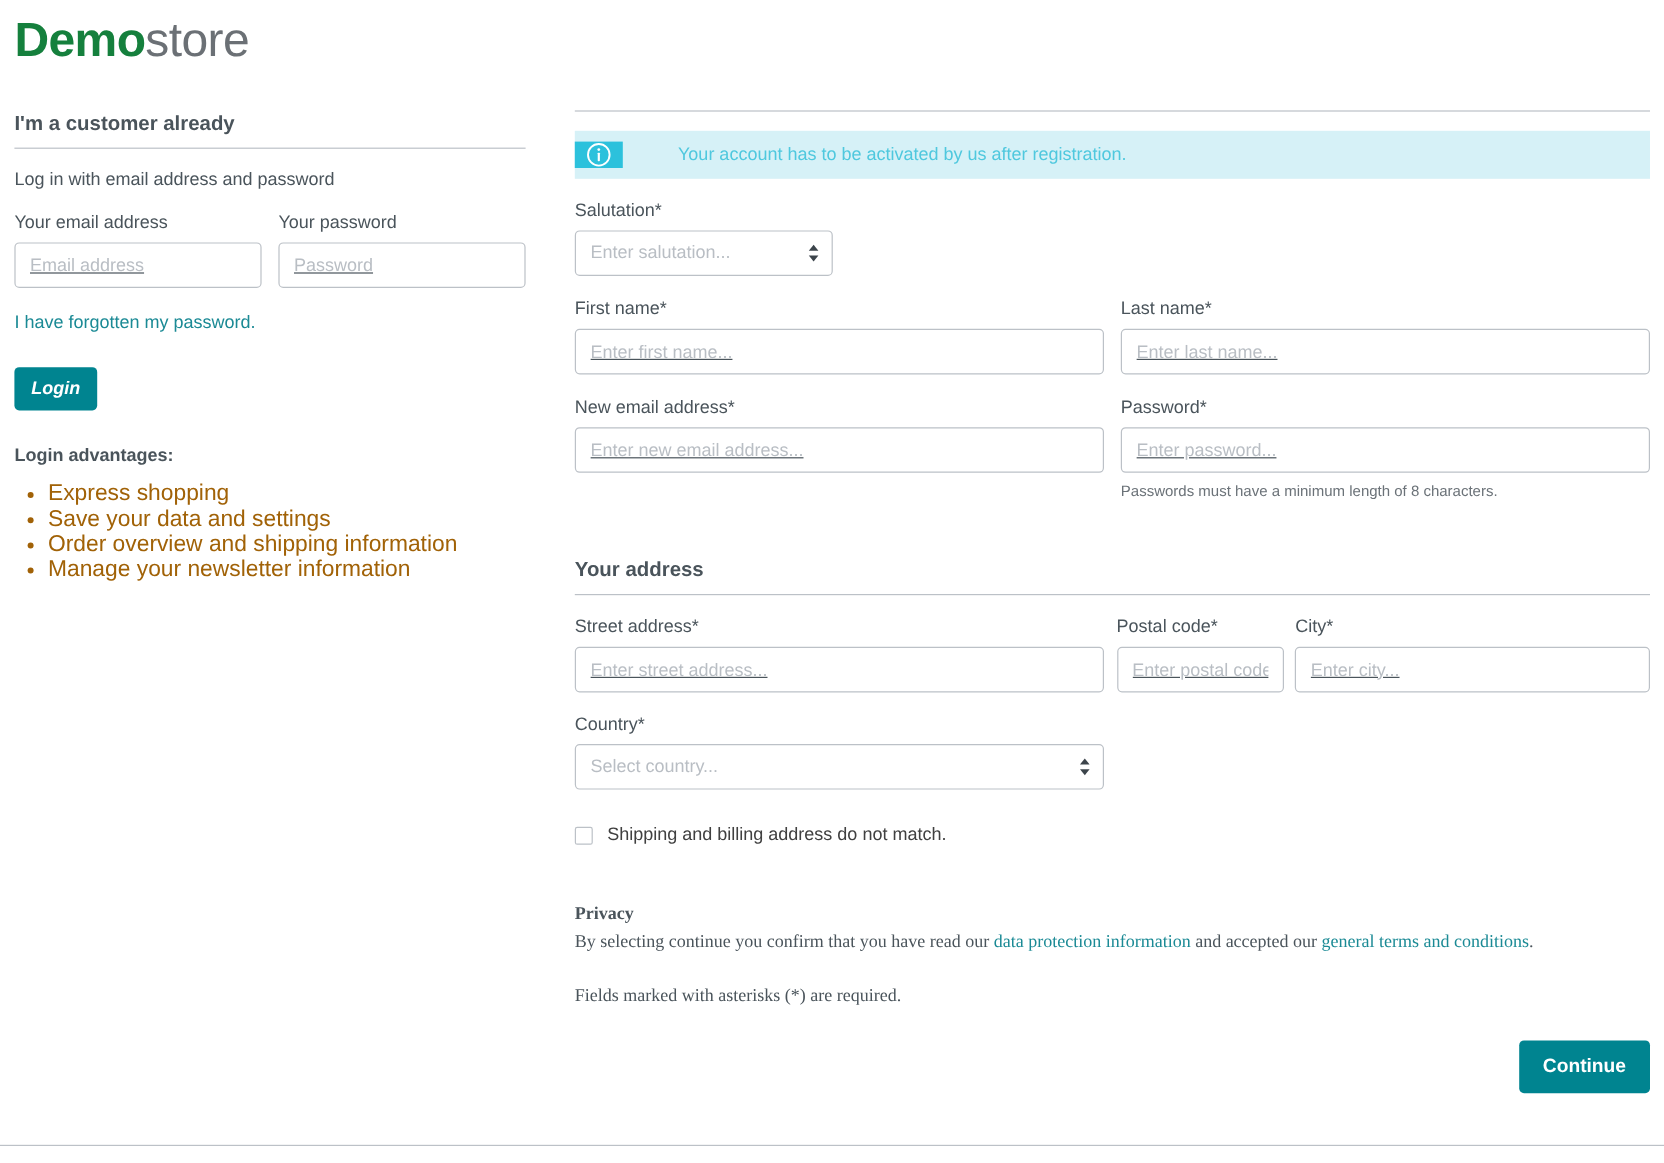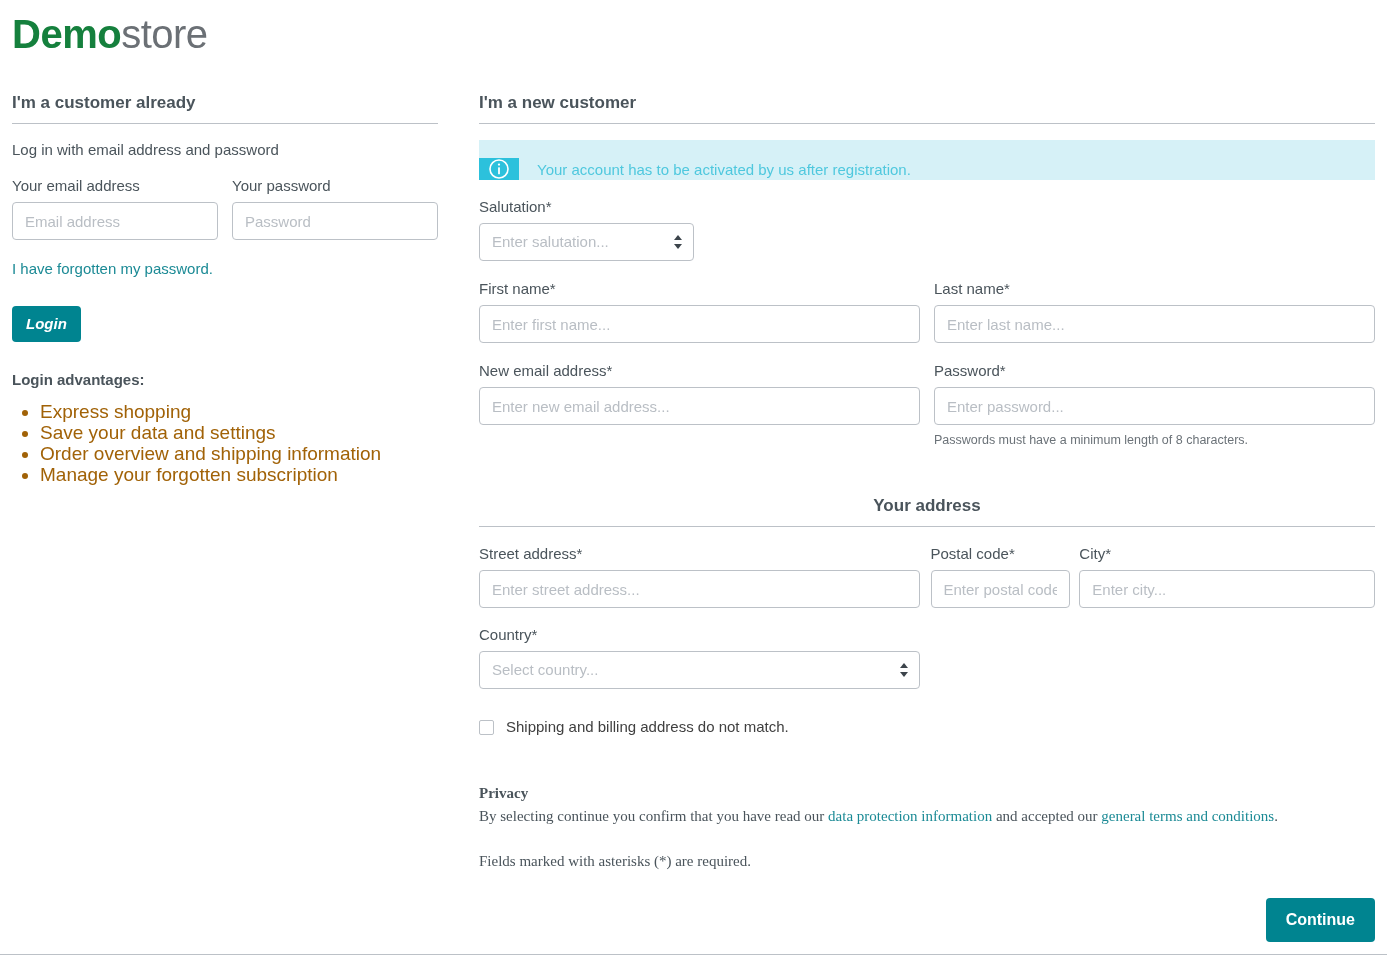--- a/index.html
+++ b/index.html
@@ -39,21 +39,21 @@
   
   .field-label {
     display: block; font-size: 15px; line-height: 20px;
     color: #4a545b; margin-bottom: 6px;
   }
   .inp {
     display: block; width: 100%; height: 38px;
     border: 1px solid #bcc1c7; border-radius: 4px;
     background: #ffffff; padding: 0 12px;
     font-family: "Liberation Sans", sans-serif;
-    font-size: 15px; color: #4a545b; outline: none;
+    font-size: 15px; color: #4a545b; outline: none; text-decoration: underline;
   }
   .inp::placeholder { color: #b9bec4; opacity: 1; }
 
   .sel-wrap { position: relative; }
   .sel {
     display: block; width: 100%; height: 38px;
     border: 1px solid #bcc1c7; border-radius: 4px;
     background: #ffffff; padding: 0 30px 0 12px;
     font-size: 15px; color: #b9bec4;
     line-height: 36px; white-space: nowrap; overflow: hidden;
@@ -94,23 +94,23 @@
     margin: 28px 0 0 0; line-height: 20px;
   }
   .adv-list {
     margin: 11px 0 0 0; padding-left: 28px;
     font-size: 19px; line-height: 21px; color: #a16207;
   }
   .adv-list li { margin: 0 0 0 0; }
 
   
   .alert {
-    display: flex; align-items: flex-end;
+    display: flex; align-items: center;
     margin-top: 16px; background: #d6f1f7;
-    min-height: 40px; width: 100%;
+    min-height: 40px; width: 100%; gap: 28px;
   }
   .alert-icon-box {
     width: 40px; flex: 0 0 40px; background: #2cc1dc;
     display: flex; align-items: center; justify-content: center;
   }
   .alert-icon-box svg { display: block; }
   .alert-body {
     display: flex; align-items: center;
     padding: 0 0 0 18px; font-size: 15px; color: #4fc8de;
     line-height: 20px;
@@ -127,21 +127,21 @@
   .addr-row { display: flex; margin-top: 17px; }
   .w-street { width: 441px; margin-right: 11px; }
   .w-postal { width: 140px; margin-right: 9px; }
   .w-city   { width: 296px; }
 
   .hint {
     font-size: 12.5px; line-height: 17px; color: #6b7278;
     margin-top: 7px;
   }
 
-  .addr-head { margin-top: 46px; text-align: center; }
+  .addr-head { margin-top: 46px; }
   .addr-head .section-head { margin-bottom: 9px; }
 
   .w-country { width: 441px; margin-top: 17px; }
 
   
   .check-row { display: flex; align-items: center; margin-top: 28px; }
   .chk {
     width: 15px; height: 15px; border: 1px solid #bcc1c7;
     border-radius: 2px; background: #fff; flex: 0 0 15px;
     cursor: pointer;
@@ -209,27 +209,26 @@
 
     <div>
       <button class="btn-login" type="button">Login</button>
     </div>
 
     <p class="adv-title">Login advantages:</p>
     <ul class="adv-list">
       <li>Express shopping</li>
       <li>Save your data and settings</li>
       <li>Order overview and shipping information</li>
-      <li>Manage your forgotten subscription</li>
+      <li>Manage your newsletter information</li>
     </ul>
   </div>
 
   <div class="col-right">
 
-    <h2 class="section-head">I'm a new customer</h2>
     <div class="rule"></div>
 
     <div class="alert">
       <div class="alert-icon-box">
         <svg width="22" height="22" viewBox="0 0 22 22" aria-hidden="true">
           <circle cx="11" cy="11" r="9" fill="none" stroke="#ffffff" stroke-width="1.6"></circle>
           <circle cx="11" cy="6.6" r="1.15" fill="#ffffff"></circle>
           <rect x="10.1" y="9.2" width="1.8" height="7.1" rx="0.6" fill="#ffffff"></rect>
         </svg>
       </div>

